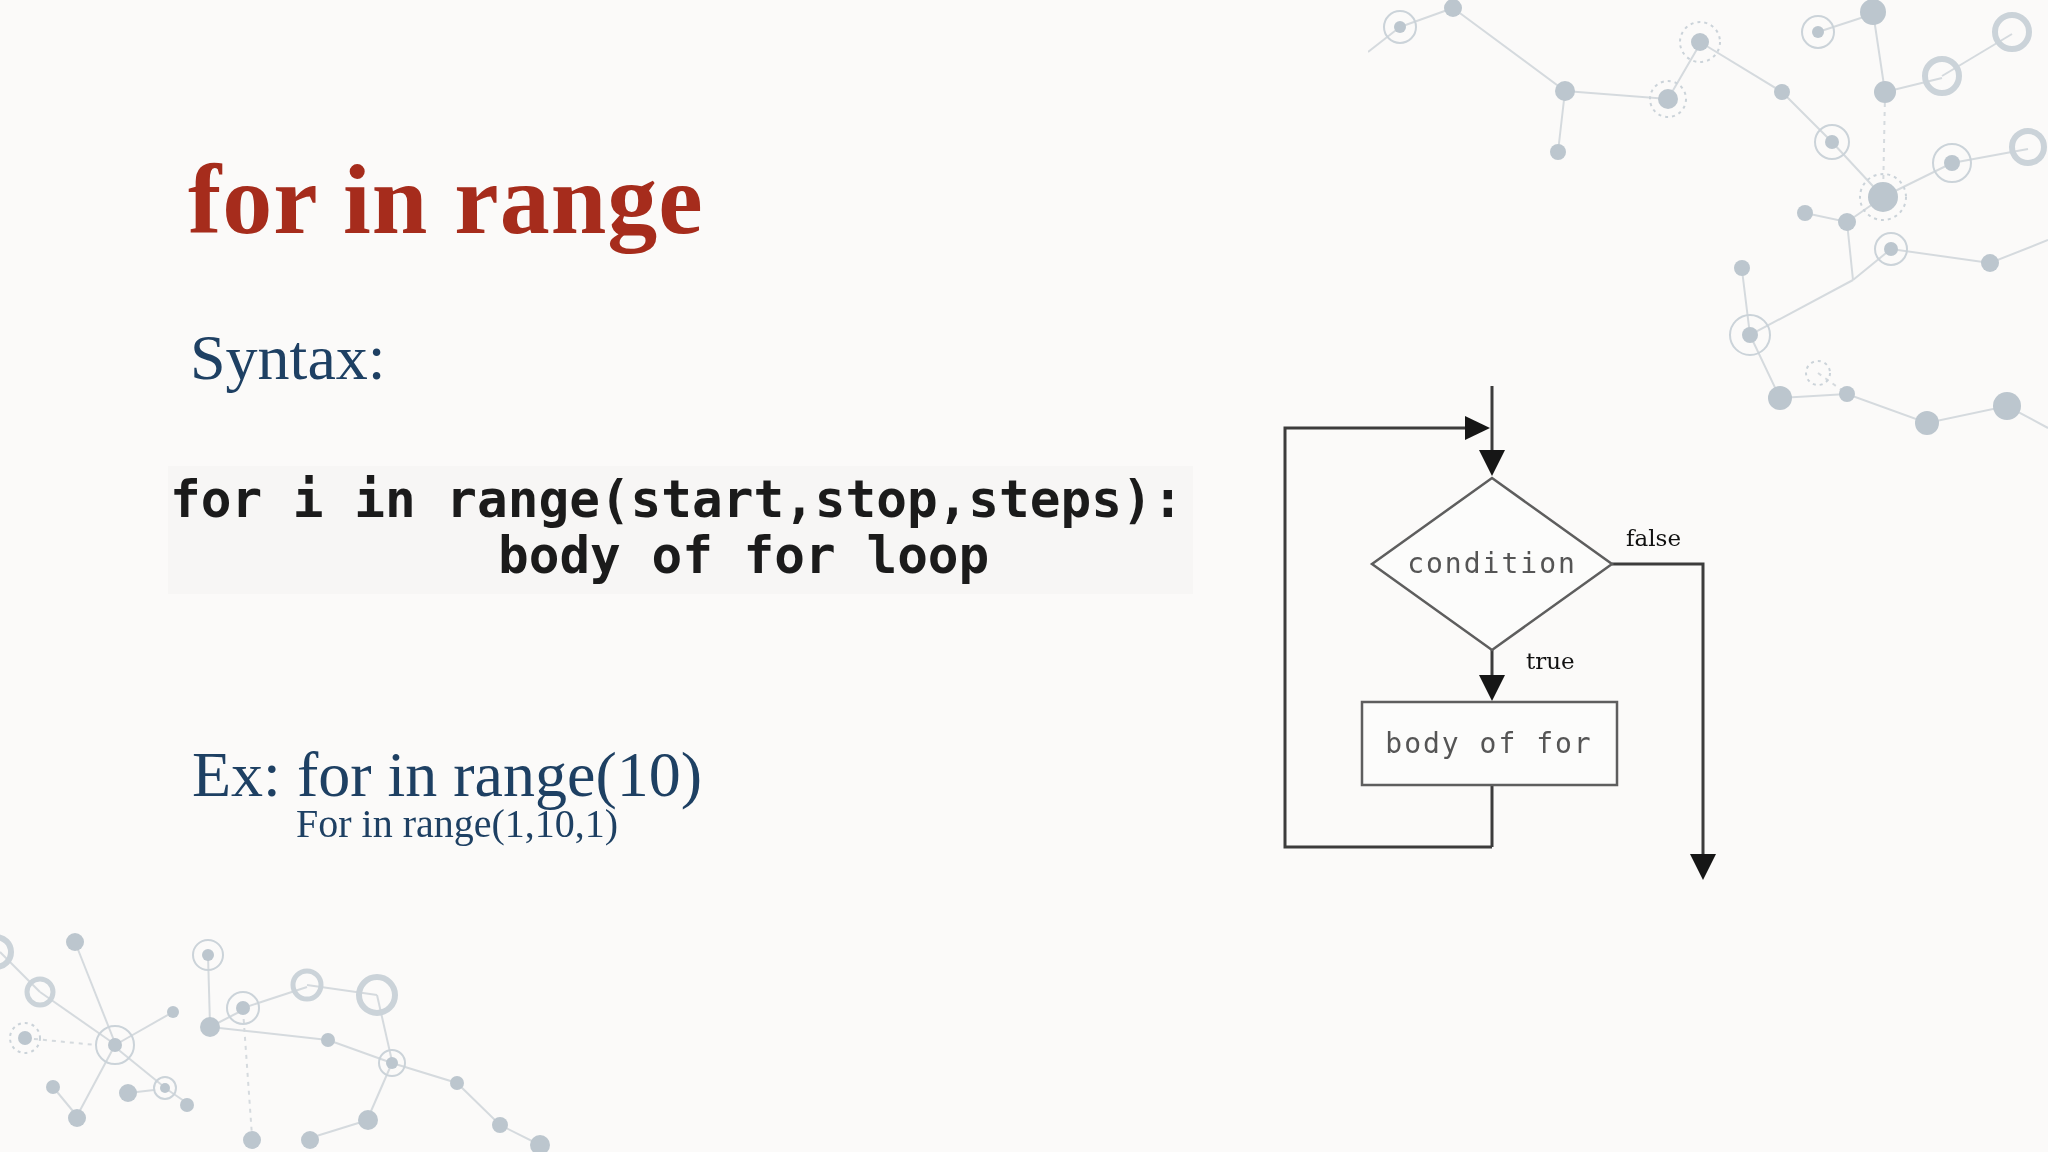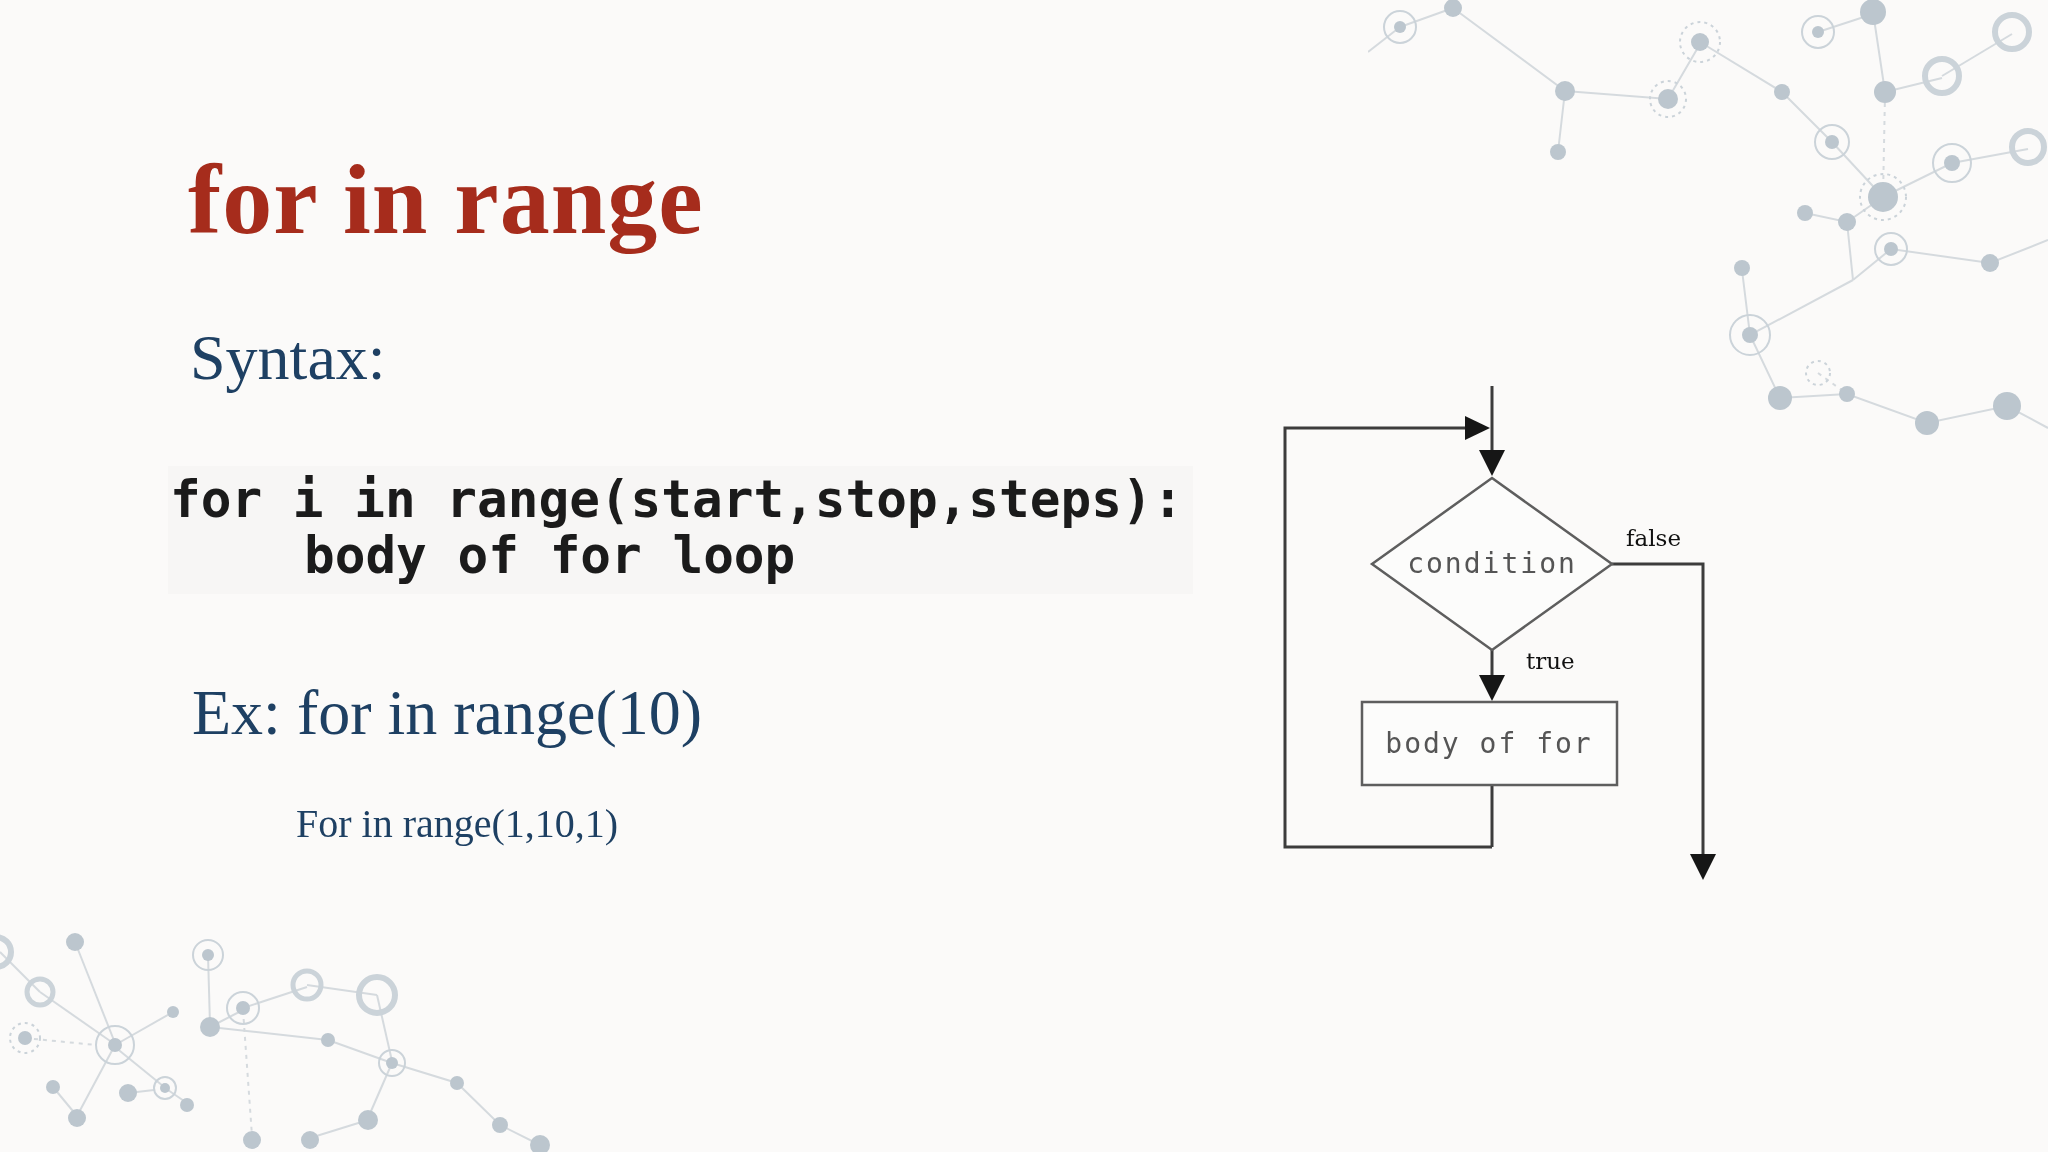--- a/index.html
+++ b/index.html
@@ -42,26 +42,26 @@
     top: 466px;
     font-family: "DejaVu Sans Mono", monospace;
     font-weight: 700;
     font-size: 51px;
     line-height: 56px;
     color: var(--code-black, #1B1B1B);
     background: rgba(0,0,0,0.015);
     padding: 6px 10px 10px 2px;
     white-space: nowrap;
   }
-  .code-line2 { margin-left: 134px; }
+  .code-line2 { margin-left: 134px; text-align: center; }
 
   .example-1 {
     position: absolute;
     left: 192px;
-    top: 671px;
+    top: 733px;
     font-size: 64px;
     line-height: 1.3;
     color: var(--navy-blue, #1E4063);
   }
   .example-2 {
     position: absolute;
     left: 296px;
     top: 798px;
     font-size: 40px;
     line-height: 1.3;

